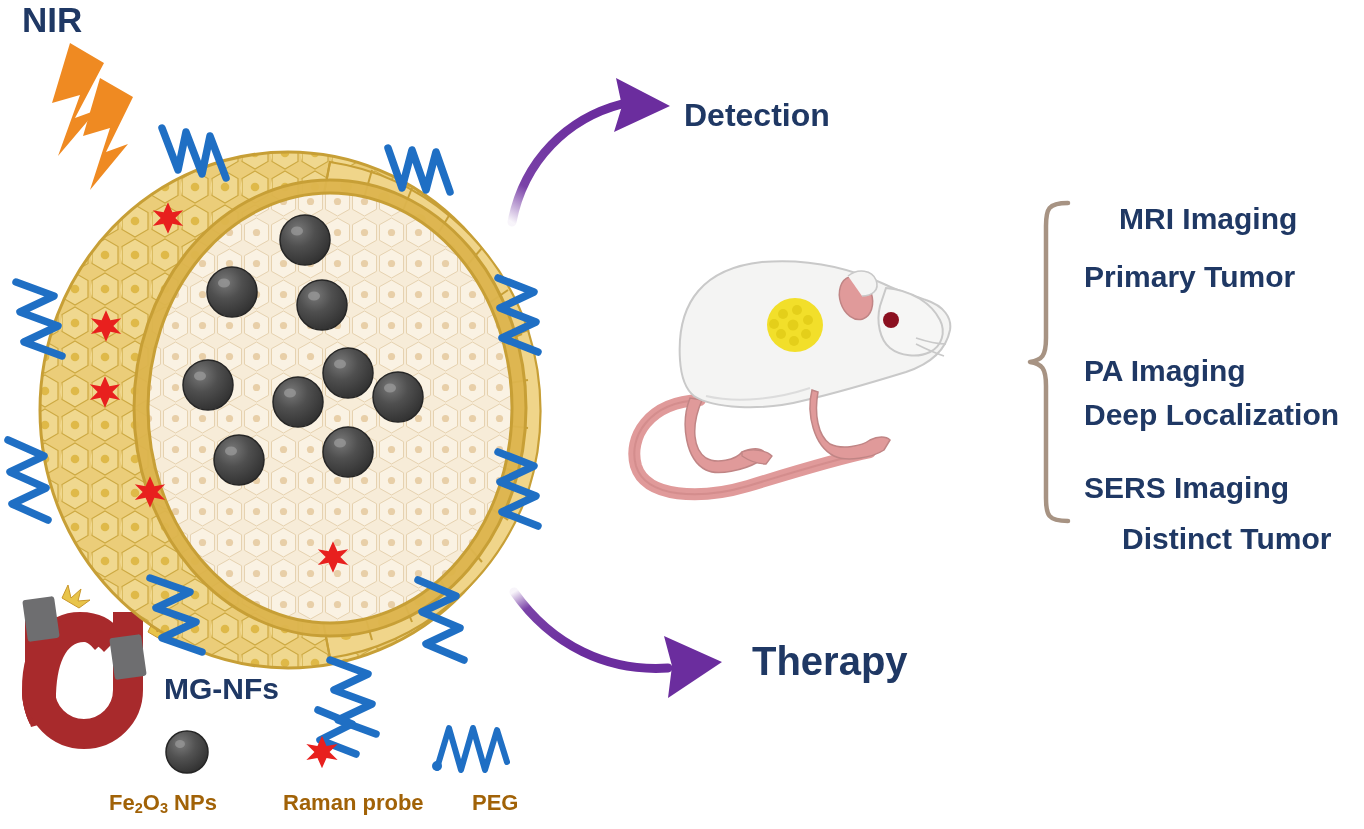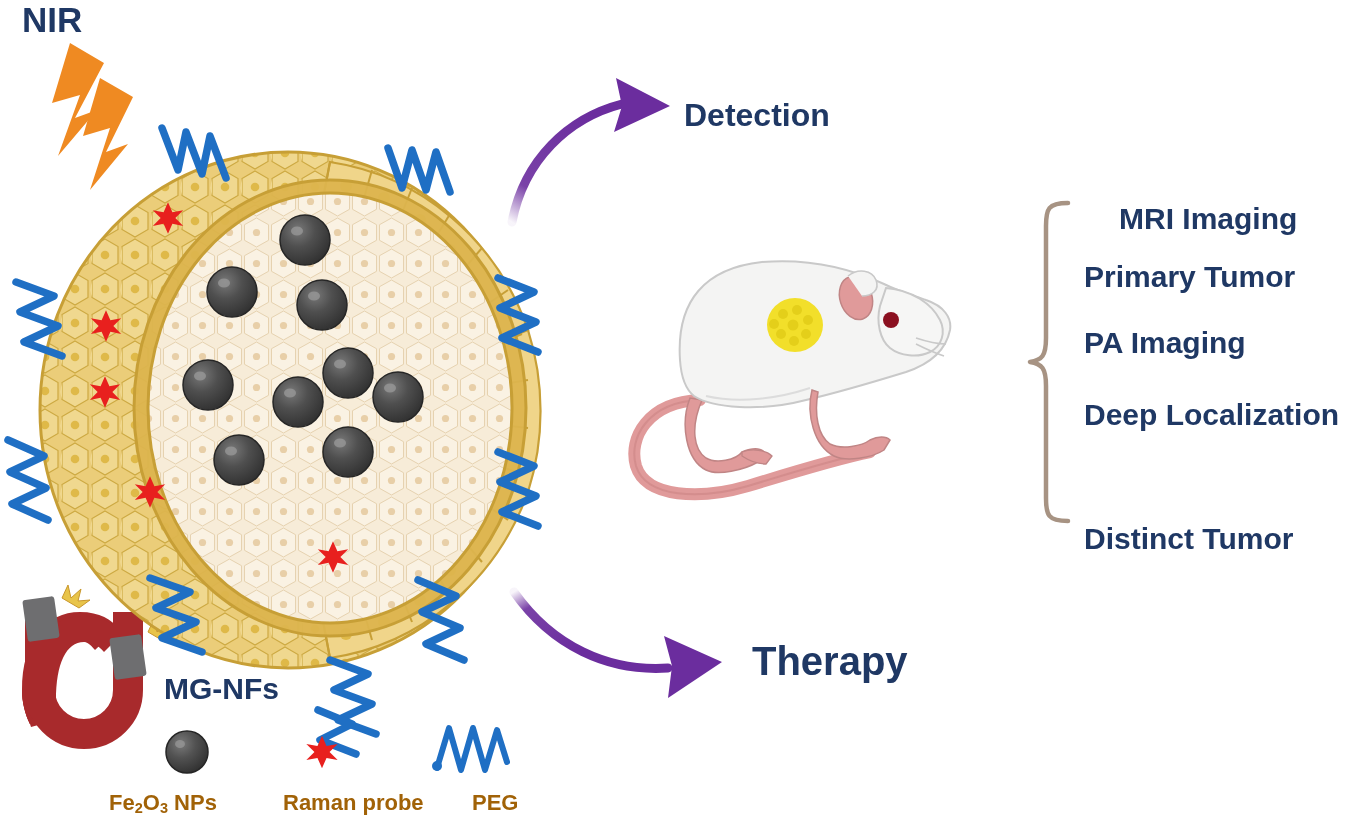--- a/index.html
+++ b/index.html
@@ -7,24 +7,24 @@
        font-family:"Liberation Sans","DejaVu Sans",sans-serif;}
   #stage{position:absolute;left:0;top:0;width:1316px;height:829px;background:#fff;}
   .lbl{position:absolute;color:#1f3864;font-weight:bold;white-space:nowrap;line-height:1.0;}
   #nir-label{left:22px;top:2px;font-size:35px;}
   #detection-label{left:684px;top:99px;font-size:32px;}
   #therapy-label{left:752px;top:641px;font-size:40px;}
   #mgnfs-label{left:164px;top:674px;font-size:30px;}
   .list-line{position:absolute;color:#1f3864;font-weight:bold;font-size:30px;white-space:nowrap;line-height:1.0;}
   #mri1{left:1084px;top:204px;margin-left:35px;}
   #mri2{left:1084px;top:262px;}
-  #pa1{left:1084px;top:328px;}
+  #pa1{left:1084px;top:356px;}
   #pa2{left:1084px;top:400px;}
   #sers1{left:1084px;top:473px;}
-  #sers2{left:1084px;top:524px;}
+  #sers2{left:1122px;top:524px;}
   .leg-text{position:absolute;color:#a16207;font-weight:bold;font-size:22px;white-space:nowrap;line-height:1.0;}
   #leg-t-0{left:109px;top:792px;}
   #leg-t-1{left:275px;top:792px;margin-left:8px;}
   #leg-t-2{left:472px;top:792px;}
   sub{font-size:0.66em;vertical-align:-0.22em;}
   svg{position:absolute;left:0;top:0;overflow:visible;}
 </style>
 </head>
 <body>
 
@@ -301,19 +301,20 @@
   <div class="lbl" id="detection-label">Detection</div>
 
   <div class="lbl" id="therapy-label">Therapy</div>
 
   <div class="lbl" id="mgnfs-label">MG-NFs</div>
 
   <div class="list-line" id="mri1">MRI Imaging</div>
   <div class="list-line" id="mri2">Primary Tumor</div>
   <div class="list-line" id="pa1">PA Imaging</div>
   <div class="list-line" id="pa2">Deep Localization</div>
+  <div class="list-line" id="sers1">SERS Imaging</div>
   <div class="list-line" id="sers2">Distinct Tumor</div>
 
   <div class="leg-text" id="leg-t-0">Fe<sub>2</sub>O<sub>3</sub> NPs</div>
   <div class="leg-text" id="leg-t-1">Raman probe</div>
   <div class="leg-text" id="leg-t-2">PEG</div>
 
 </div>
 
 </body></html>

